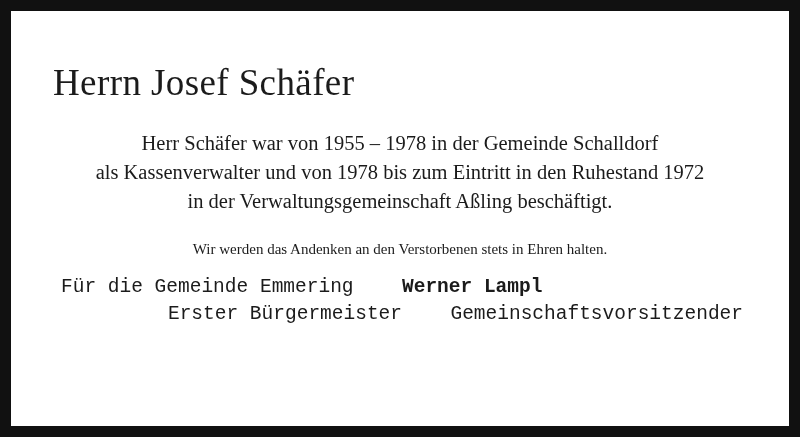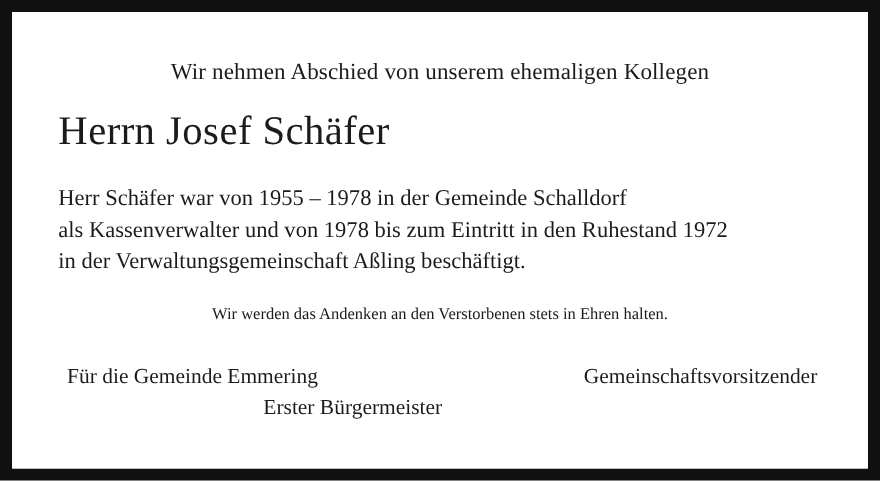--- a/index.html
+++ b/index.html
@@ -40,41 +40,42 @@
     letter-spacing: 0.1px;
   }
   .name {
     font-size: 37px;
     line-height: 1.08;
     margin-top: 22px;
     letter-spacing: 0.4px;
     white-space: nowrap;
   }
   .body-block {
-    text-align: left;
+    text-align: center;
     font-size: 20.5px;
     line-height: 1.42;
     margin-top: 26px;
   }
   .body-block .line {
     display: block;
     white-space: nowrap;
   }
   .memorial {
     text-align: center;
     font-size: 15px;
     line-height: 1.3;
     margin-top: 24px;
     white-space: nowrap;
   }
   .signatures {
     display: flex;
-    margin-top: 32px;
+    margin-top: 14px;
     padding-left: 8px;
     padding-right: 4px;
+    font-family: Liberation Mono, monospace;
   }
   .sig-col {
     flex: 0 0 50%;
     font-size: 19.5px;
     line-height: 1.42;
   }
   .sig-col.right {
     flex: 1 1 auto;
   }
   .sig-org {
@@ -91,36 +92,36 @@
     white-space: nowrap;
     text-align: right;
   }
 </style>
 </head>
 <body>
 
 <div class="notice">
   <div class="inner">
 
-    <div class="lead">Wir nehmen Abschied von unserem ehemaligen Kollegen</div>
 
     <div class="name">Herrn Josef Schäfer</div>
 
     <div class="body-block">
       <span class="line">Herr Schäfer war von 1955 – 1978 in der Gemeinde Schalldorf</span>
       <span class="line">als Kassenverwalter und von 1978 bis zum Eintritt in den Ruhestand 1972</span>
       <span class="line">in der Verwaltungsgemeinschaft Aßling beschäftigt.</span>
     </div>
 
     <div class="memorial">Wir werden das Andenken  an den Verstorbenen stets in Ehren halten.</div>
 
     <div class="signatures">
       <div class="sig-col left">
         <span class="sig-org">Für die Gemeinde Emmering</span>
         <span class="sig-role">Erster Bürgermeister</span>
       </div>
       <div class="sig-col right">
+        <span class="sig-person">Werner Lampl</span>
         <span class="sig-role">Gemeinschaftsvorsitzender</span>
       </div>
     </div>
 
   </div>
 </div>
 
 </body></html>

